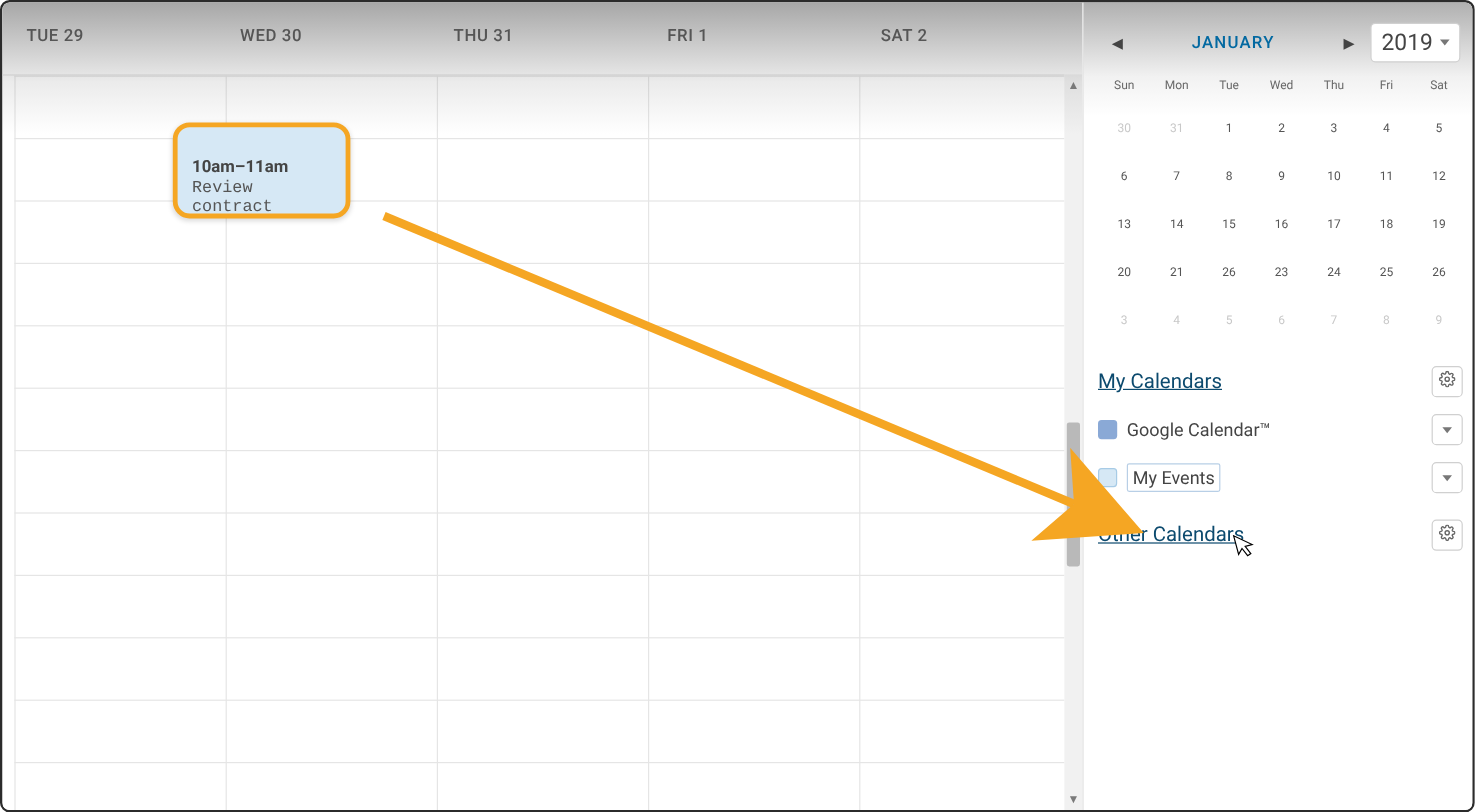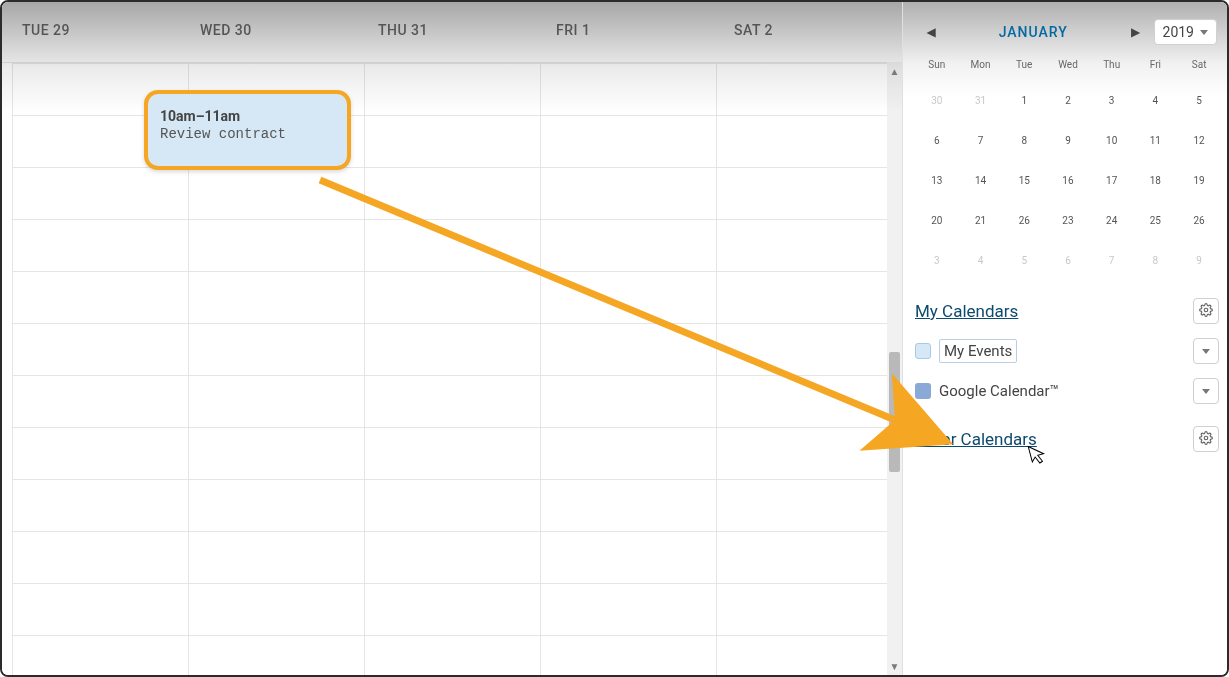--- a/index.html
+++ b/index.html
@@ -83,27 +83,27 @@
     top: 290px;
     height: 120px;
     background: #b9b9b9;
     border-radius: 2px;
   }
 
   
   .event-chip {
     position: absolute;
     left: 142px;
-    top: 88px;
-    width: 207px;
+    top: 100px;
+    width: 148px;
     height: 80px;
     background: #d6e8f5;
     border: 4px solid #f5a623;
     border-radius: 14px;
-    padding: 14px 12px 10px 12px;
+    padding: 25px 12px 10px 12px;
     box-shadow: 0 2px 4px rgba(0,0,0,0.15);
     z-index: 10;
   }
   .event-chip .time {
     font-weight: 700;
     color: #444;
     font-size: 14px;
   }
   .event-chip .title {
     color: #555;
@@ -144,21 +144,21 @@
     flex: 1;
     text-align: center;
     font-size: 14px;
     letter-spacing: 1px;
     color:#0369a1;
     font-weight:500;
   }
   .year-select {
     display:flex;align-items:center;gap:6px;
     border:1px solid #d0d0d0;border-radius:4px;
-    background:#fff;padding:4px 8px;font-size:14px;color:#444;
+    background:#fff;padding:4px 8px;font-size:19px;color:#444;
     cursor:pointer;
   }
   .tri-down {
     width:0;height:0;border-left:4px solid transparent;border-right:4px solid transparent;border-top:5px solid #777;
   }
 
   .minical {
     width: 100%;
     border-collapse: collapse;
     font-size: 10px;
@@ -344,31 +344,31 @@
         <span>
           <svg width="14" height="14" viewBox="0 0 24 24" fill="none" stroke="#666" stroke-width="2">
               <circle cx="12" cy="12" r="3"></circle>
               <path d="M19.4 15a1.7 1.7 0 0 0 .34 1.87l.06.06a2 2 0 1 1-2.83 2.83l-.06-.06a1.7 1.7 0 0 0-1.87-.34 1.7 1.7 0 0 0-1 1.56V21a2 2 0 1 1-4 0v-.09a1.7 1.7 0 0 0-1-1.56 1.7 1.7 0 0 0-1.87.34l-.06.06a2 2 0 1 1-2.83-2.83l.06-.06a1.7 1.7 0 0 0 .34-1.87 1.7 1.7 0 0 0-1.56-1H3a2 2 0 1 1 0-4h.09a1.7 1.7 0 0 0 1.56-1 1.7 1.7 0 0 0-.34-1.87l-.06-.06a2 2 0 1 1 2.83-2.83l.06.06a1.7 1.7 0 0 0 1.87.34H9a1.7 1.7 0 0 0 1-1.56V3a2 2 0 1 1 4 0v.09a1.7 1.7 0 0 0 1 1.56 1.7 1.7 0 0 0 1.87-.34l.06-.06a2 2 0 1 1 2.83 2.83l-.06.06a1.7 1.7 0 0 0-.34 1.87V9a1.7 1.7 0 0 0 1.56 1H21a2 2 0 1 1 0 4h-.09a1.7 1.7 0 0 0-1.56 1z"></path>
             </svg>
         </span>
       </div>
     </div>
 
     <div class="cal-row">
+      <div class="swatch dark"></div>
+      <span class="cal-label">Google Calendar™</span>
+      <div class="dd-btn">
+          <span class="tri-down"></span>
+        </div>
+    </div>
+
+    <div class="cal-row">
       <div class="swatch light"></div>
       <span class="cal-label boxed">My Events</span>
       <span class="spacer"></span>
-      <div class="dd-btn">
-          <span class="tri-down"></span>
-        </div>
-    </div>
-
-    <div class="cal-row">
-      <div class="swatch dark"></div>
-      <span class="cal-label">Google Calendar™</span>
       <div class="dd-btn">
           <span class="tri-down"></span>
         </div>
     </div>
 
     <div class="sec-header" style="margin-top:22px">
       <div class="sec-title">Other Calendars</div>
       <div class="gear-btn">
         <span>
           <svg width="14" height="14" viewBox="0 0 24 24" fill="none" stroke="#666" stroke-width="2">

